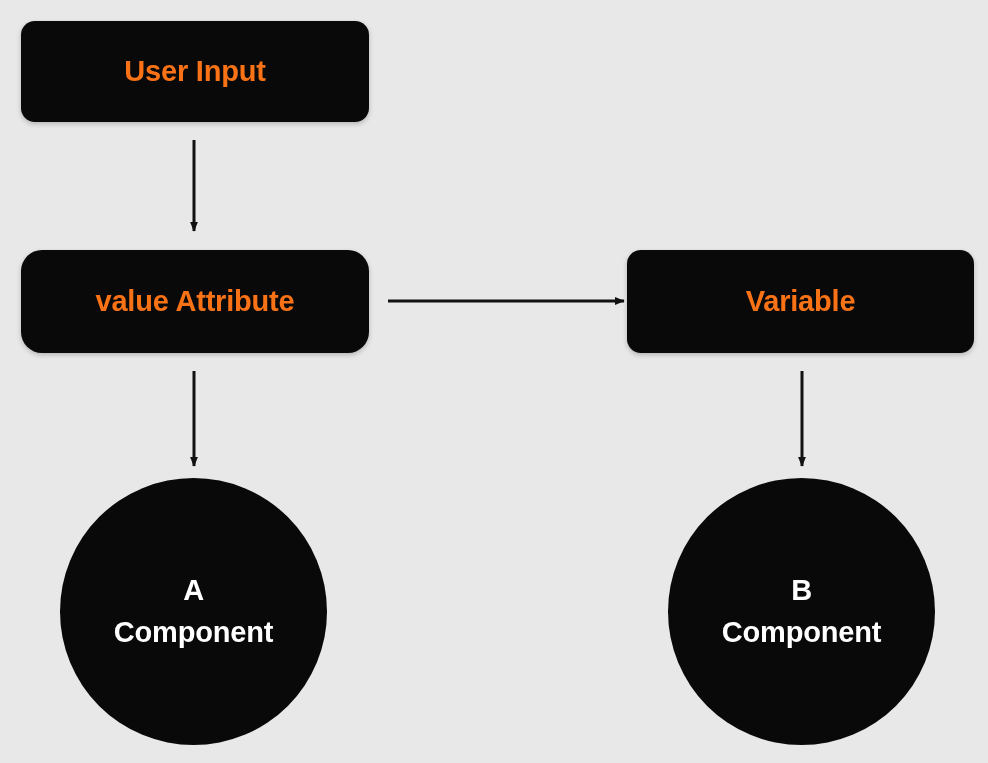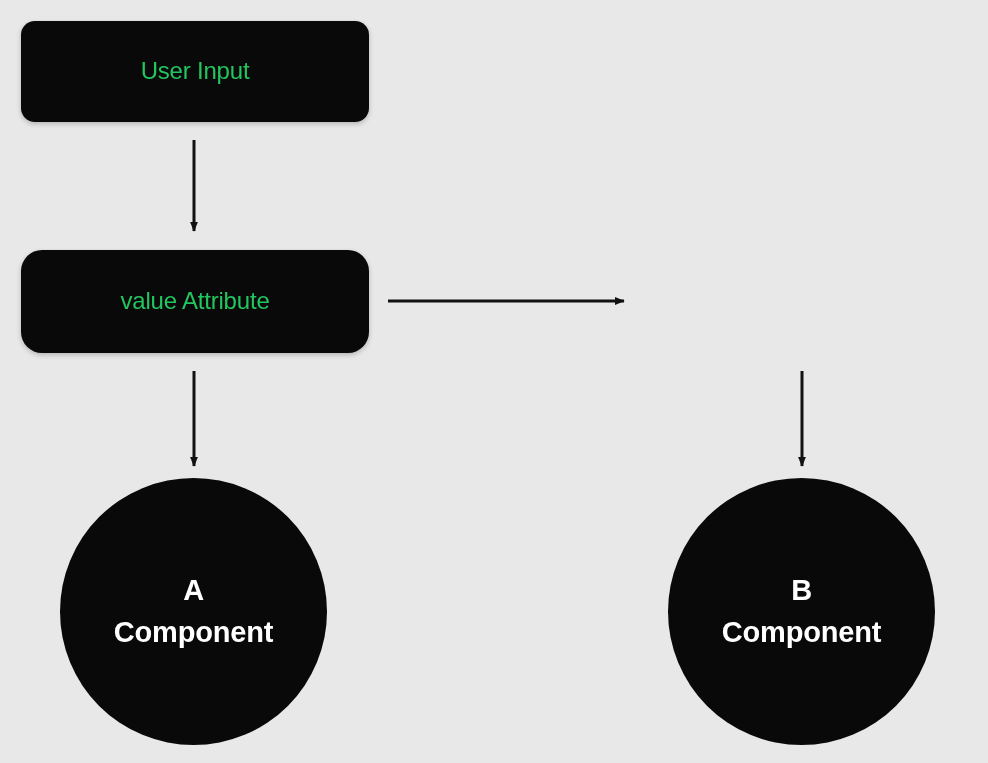--- a/index.html
+++ b/index.html
@@ -24,23 +24,23 @@
   .node-box {
     position: absolute;
     background: #090909;
     border-radius: 14px;
     display: flex;
     align-items: center;
     justify-content: center;
     box-shadow: 0 2px 5px rgba(0,0,0,0.22);
   }
   .node-box .node-label {
-    color: #22c55e;
-    font-size: 24px;
-    font-weight: 400;
+    color: #f97316;
+    font-size: 29px;
+    font-weight: 700;
     letter-spacing: -0.2px;
     line-height: 1.1;
     text-align: center;
     white-space: nowrap;
   }
 
   
   .node-circle {
     position: absolute;
     background: #090909;
@@ -99,20 +99,23 @@
   </svg>
 
   <div class="node-box" id="box-user-input">
     <span class="node-label">User Input</span>
   </div>
 
   <div class="node-box" id="box-value-attr">
     <span class="node-label">value Attribute</span>
   </div>
 
+  <div class="node-box" id="box-variable">
+    <span class="node-label">Variable</span>
+  </div>
 
   <div class="node-circle" id="circle-a">
     <span class="circle-line">A</span>
     <span class="circle-line">Component</span>
   </div>
 
   <div class="node-circle" id="circle-b">
     <span class="circle-line">B</span>
     <span class="circle-line">Component</span>
   </div>

